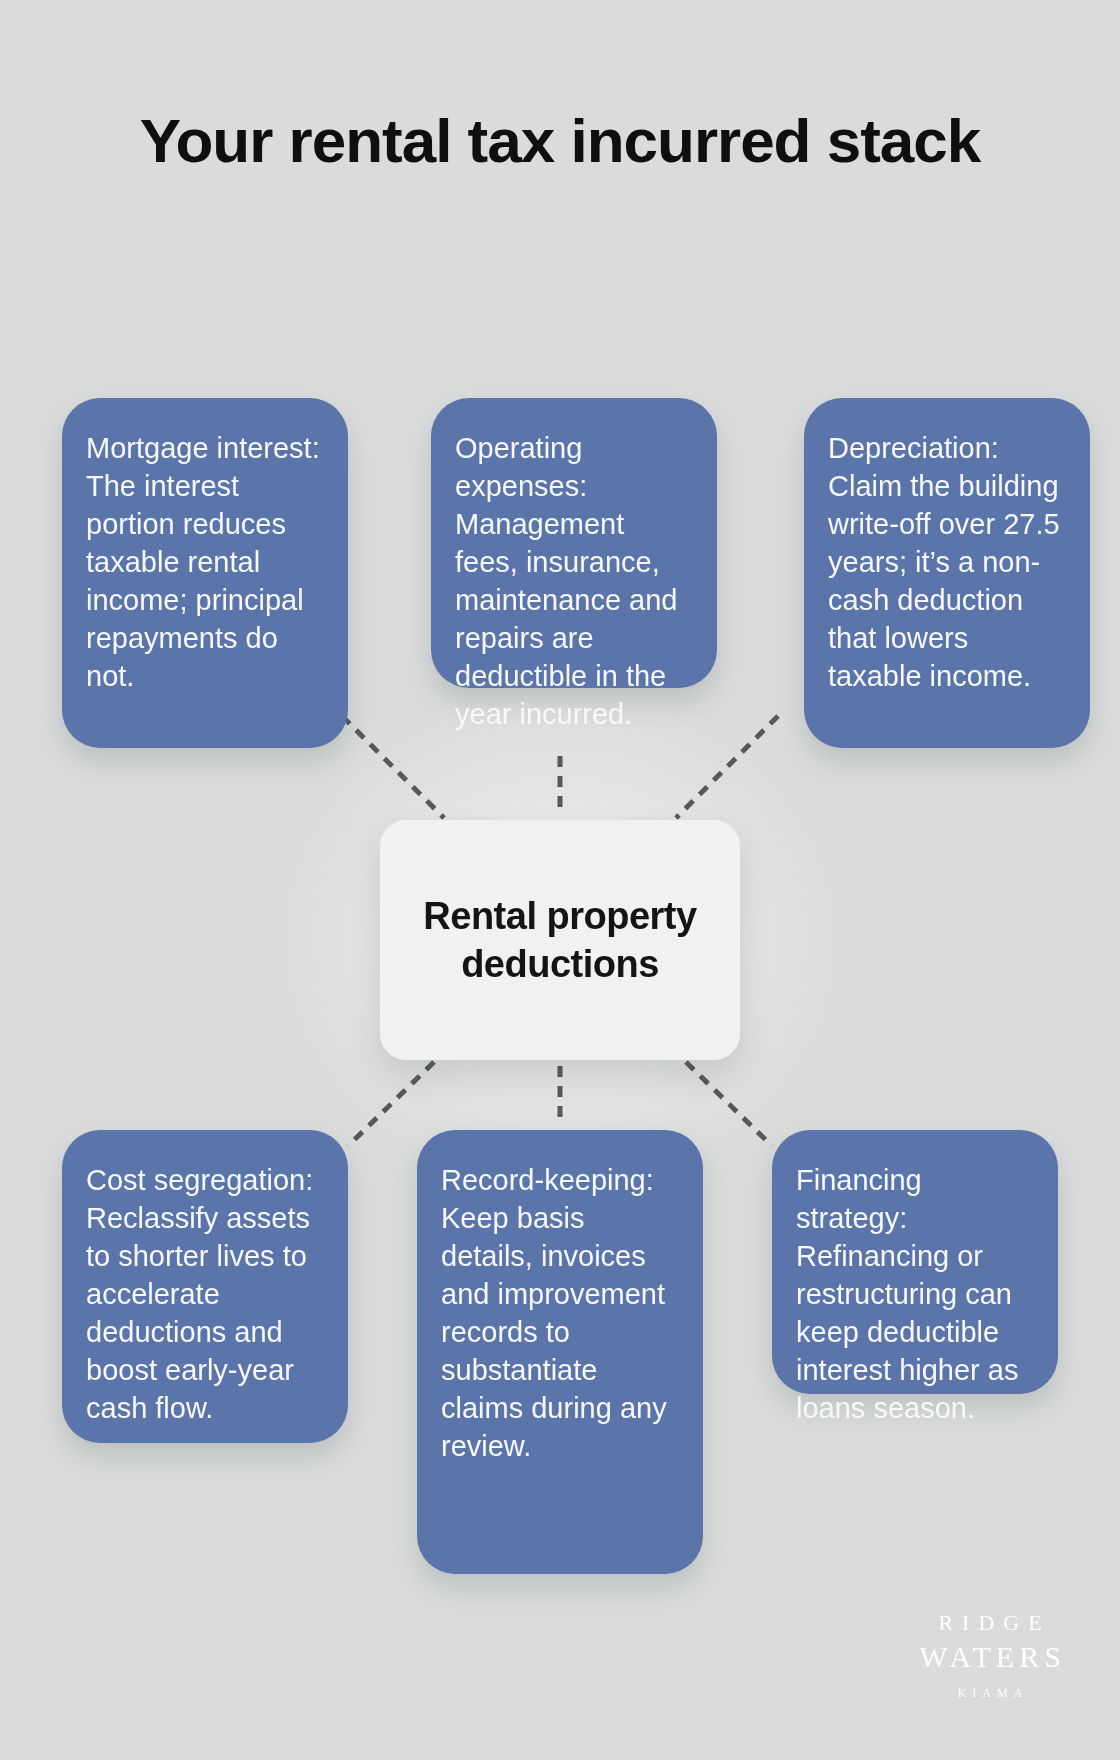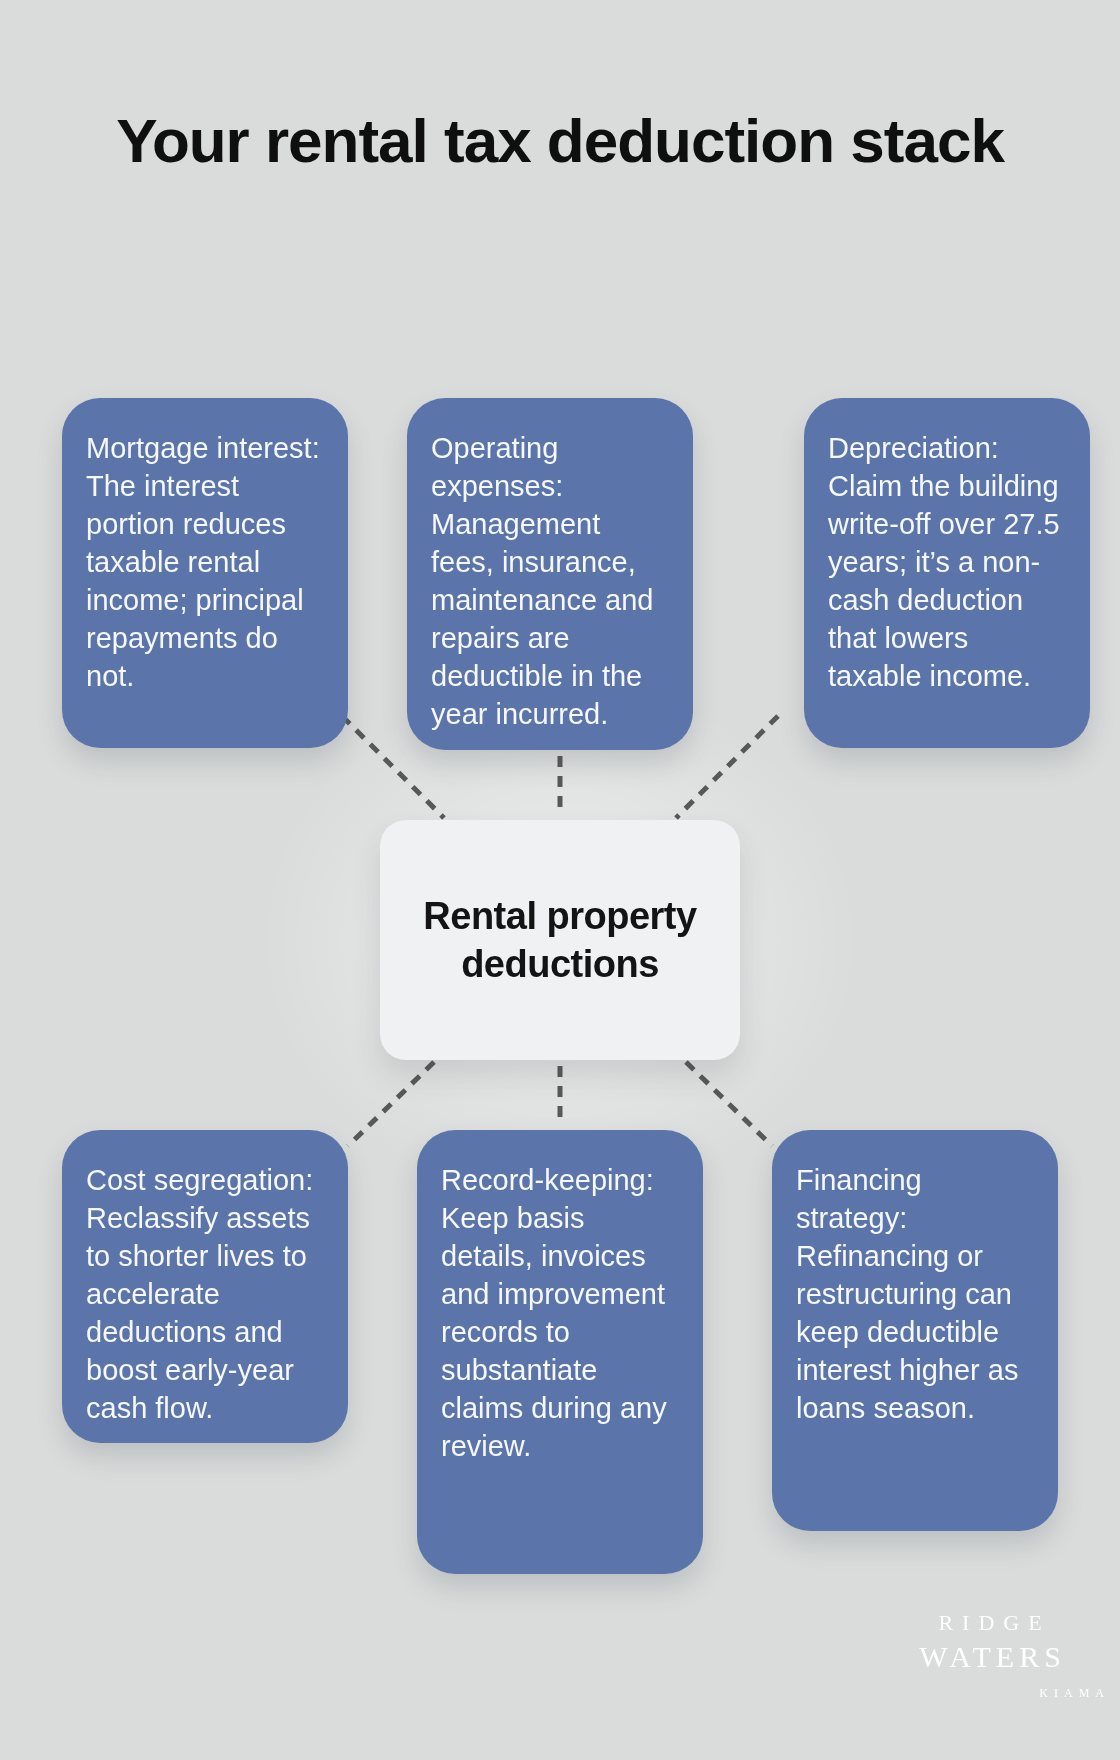--- a/index.html
+++ b/index.html
@@ -48,25 +48,25 @@
     box-sizing:border-box;
     background:#5b75aa;
     border-radius:38px;
     color:#f6f8fa;
     font-size:29px;
     line-height:38px;
     padding:31px 22px 6px 24px;
     box-shadow:0 14px 26px rgba(60,70,85,0.18);
   }
   .card.c1{left:62px;  top:398px;  height:350px;}
-  .card.c2{left:407px; top:398px;  height:352px;}
+  .card.c2{left:431px; top:398px;  height:290px;}
   .card.c3{left:804px; top:398px;  height:350px;}
   .card.c4{left:62px;  top:1130px; height:313px;}
   .card.c5{left:417px; top:1130px; height:444px;}
-  .card.c6{left:772px; top:1130px; height:401px;}
+  .card.c6{left:772px; top:1130px; height:264px;}
   .node{
     position:absolute;
     left:380px; top:820px;
     width:360px; height:240px;
     box-sizing:border-box;
     background:#eff1f3;
     border-radius:26px;
     box-shadow:0 16px 30px rgba(50,55,65,0.14);
     display:flex;
     align-items:center;
@@ -101,29 +101,28 @@
     line-height:34px;
     letter-spacing:5px;
     text-indent:5px;
   }
   .logo-line3{
     margin-top:12px;
     font-size:12px;
     line-height:14px;
     letter-spacing:6px;
     text-indent:6px;
-    text-align:right;
   }
 </style>
 </head>
 <body>
 
 <div class="canvas">
 
-  <h1 class="title">Your rental tax deduction stack</h1>
+  <h1 class="title">Your rental tax incurred stack</h1>
 
   <svg class="connectors" width="1120" height="1760" viewBox="0 0 1120 1760">
     <g stroke="#57585a" stroke-width="5" stroke-dasharray="11 9" fill="none">
       <line x1="342" y1="716" x2="444" y2="818"></line>
       <line x1="560" y1="756" x2="560" y2="814"></line>
       <line x1="778" y1="716" x2="676" y2="818"></line>
       <line x1="434" y1="1062" x2="348" y2="1146"></line>
       <line x1="560" y1="1066" x2="560" y2="1124"></line>
       <line x1="686" y1="1062" x2="772" y2="1146"></line>
     </g>

